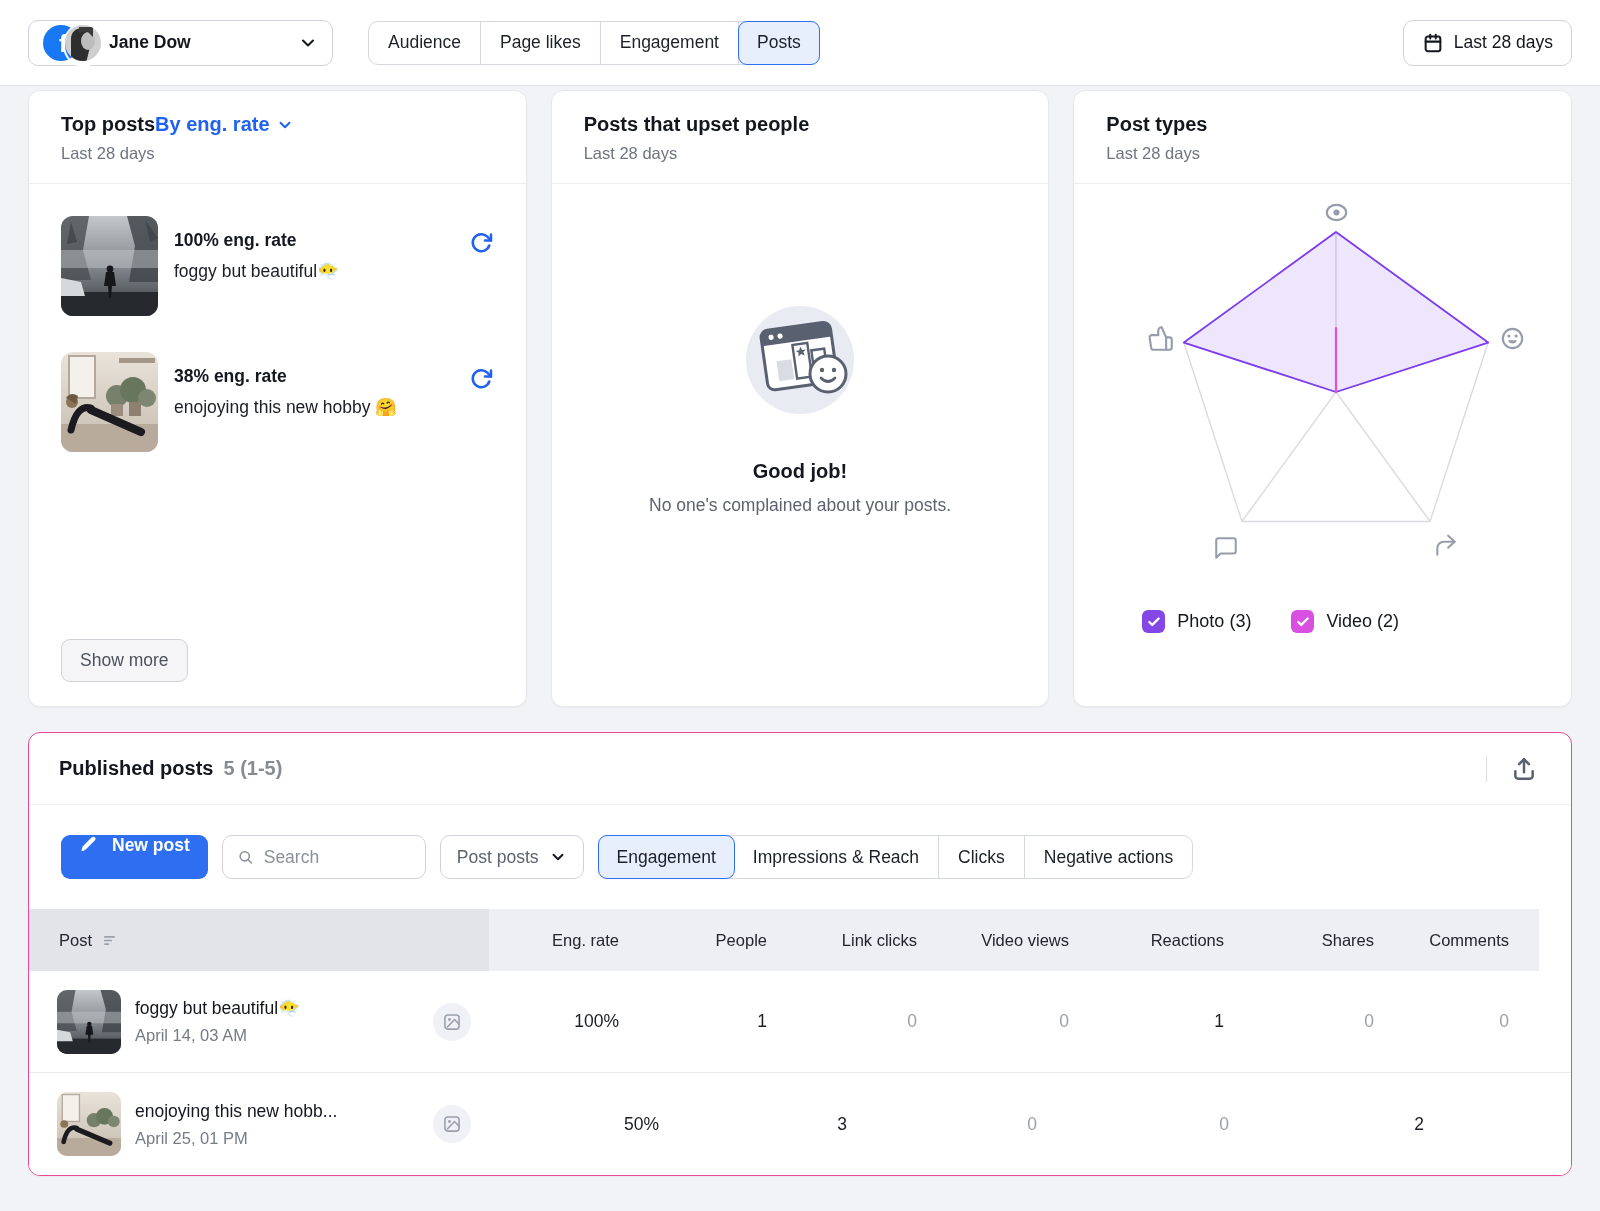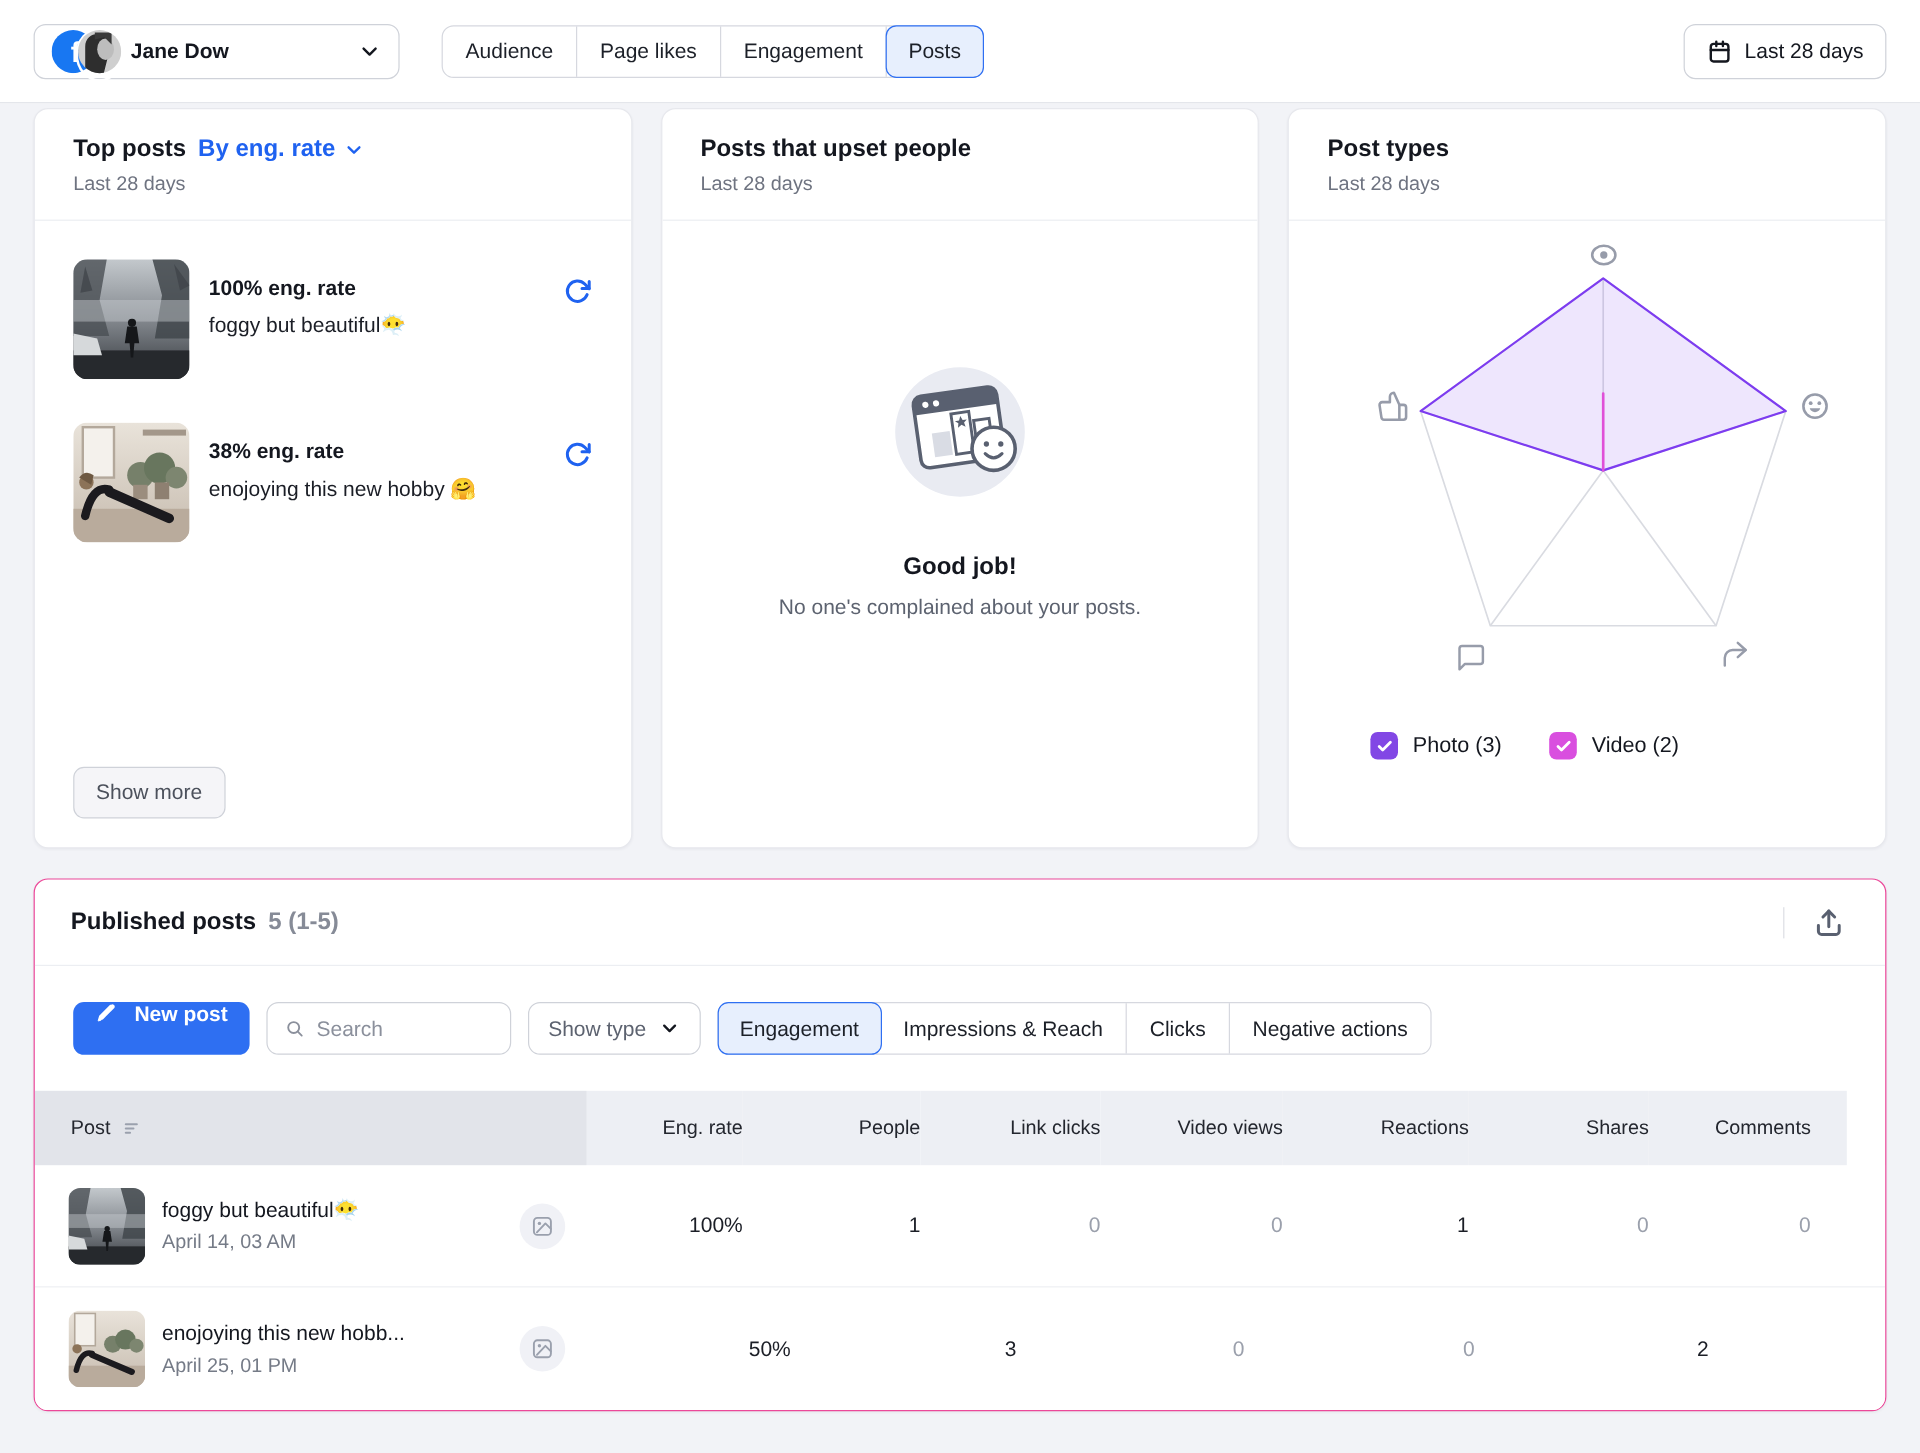--- a/index.html
+++ b/index.html
@@ -42,21 +42,21 @@
     font-family:inherit;
   }
   
   .cards-row { display:flex; gap:24px; margin:4px 28px 0; }
   .card {
     flex:1; background:#fff; border:1px solid #e7e8ed; border-radius:12px;
     height:617px; box-shadow:0 1px 2px rgba(20,24,40,.04);
     display:flex; flex-direction:column; overflow:hidden;
   }
   .card-head { padding:22px 32px 20px; border-bottom:1px solid #eceef2; }
-  .card-title-row { display:flex; align-items:flex-start; gap:10px; }
+  .card-title-row { display:flex; align-items:flex-start; }
   .card-title { font-size:20px; font-weight:700; color:#14171f; }
   .card-sort { display:flex; align-items:center; gap:6px; cursor:pointer; }
   .card-sort span { font-size:20px; font-weight:700; color:#1f62f0; }
   .card-sub { margin-top:8px; font-size:16.5px; color:#6e7380; }
   .card-body { flex:1; display:flex; flex-direction:column; padding:10px 32px 24px; }
   
   .tp-item { display:flex; gap:16px; margin-top:22px; }
   .tp-thumb { width:97px; height:100px; border-radius:12px; overflow:hidden; flex:0 0 auto; }
   .tp-thumb svg { display:block; }
   .tp-text { flex:1; padding-top:14px; }
@@ -418,21 +418,21 @@
 
         <div class="search-box">
           <svg width="20" height="20" viewBox="0 0 24 24" fill="none" stroke="#8b909c" stroke-width="2.2" stroke-linecap="round">
               <circle cx="11" cy="11" r="6.5"></circle>
               <line x1="15.9" y1="15.9" x2="20.5" y2="20.5"></line>
             </svg>
           <input type="text" placeholder="Search" style="">
         </div>
 
         <button class="select-btn">
-          <span>Show type</span>
+          <span>Post posts</span>
           <svg width="18" height="18" viewBox="0 0 24 24" fill="none" stroke="#14171f" stroke-width="2.6" stroke-linecap="round" stroke-linejoin="round">
               <polyline points="6 9 12 15 18 9"></polyline>
             </svg>
         </button>
 
         <nav class="seg">
           <div class="seg-item active">Engagement</div>
           <div class="seg-item">Impressions &amp; Reach</div>
           <div class="seg-item">Clicks</div>
           <div class="seg-item">Negative actions</div>

